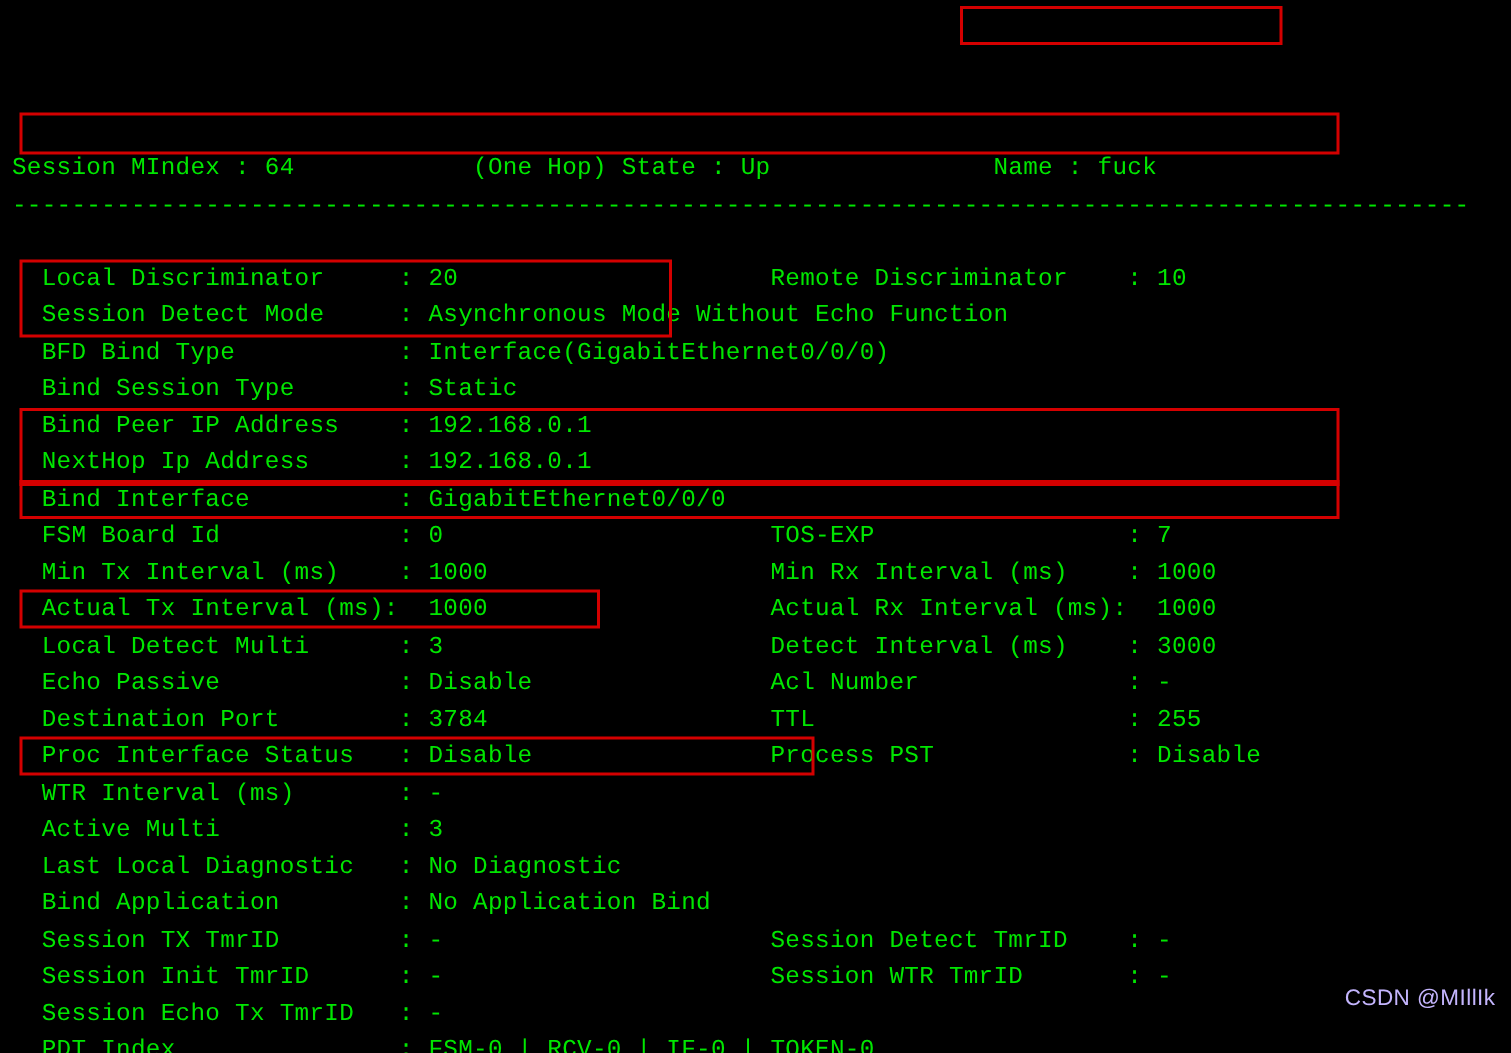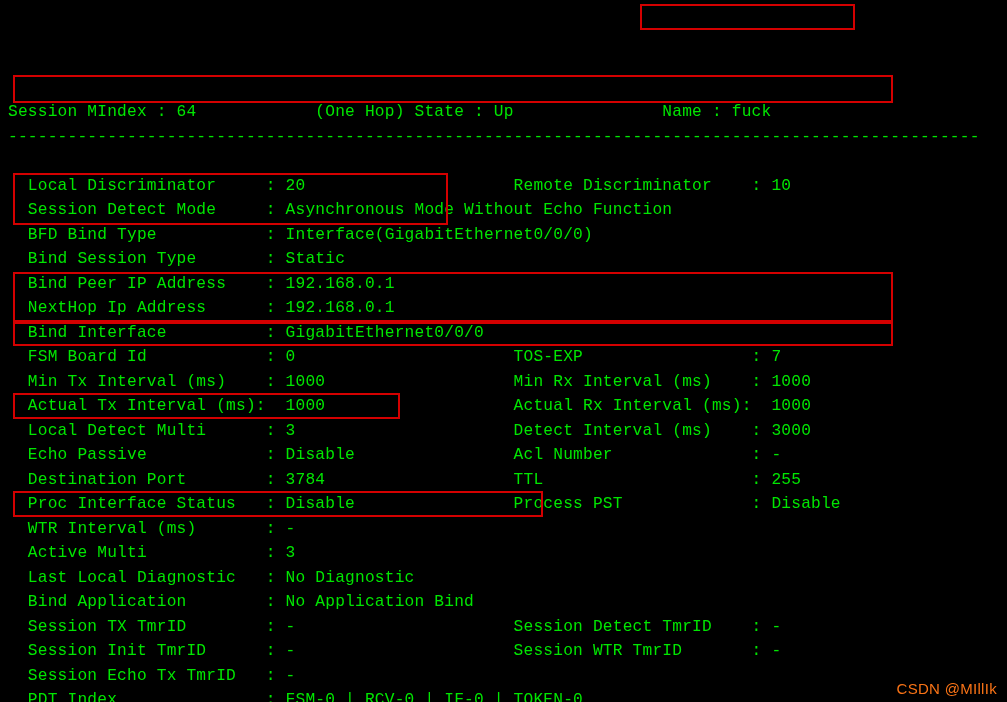--- a/index.html
+++ b/index.html
@@ -13,22 +13,22 @@
       line-height: 24.5px;
       width: 1007px;
       height: 702px;
       overflow: hidden;
       position: relative;
       letter-spacing: 0.2px;
     }
     .watermark {
       position: absolute;
       right: 10px;
-      bottom: 1px;
-      color: #f97316;
+      bottom: 24px;
+      color: #c4b5fd;
       font-family: Arial, sans-serif;
       font-size: 15px;
       letter-spacing: 0.3px;
     }
     .hl-row {
       position: absolute;
       border: 2px solid #d40000;
       pointer-events: none;
     }
   </style>

